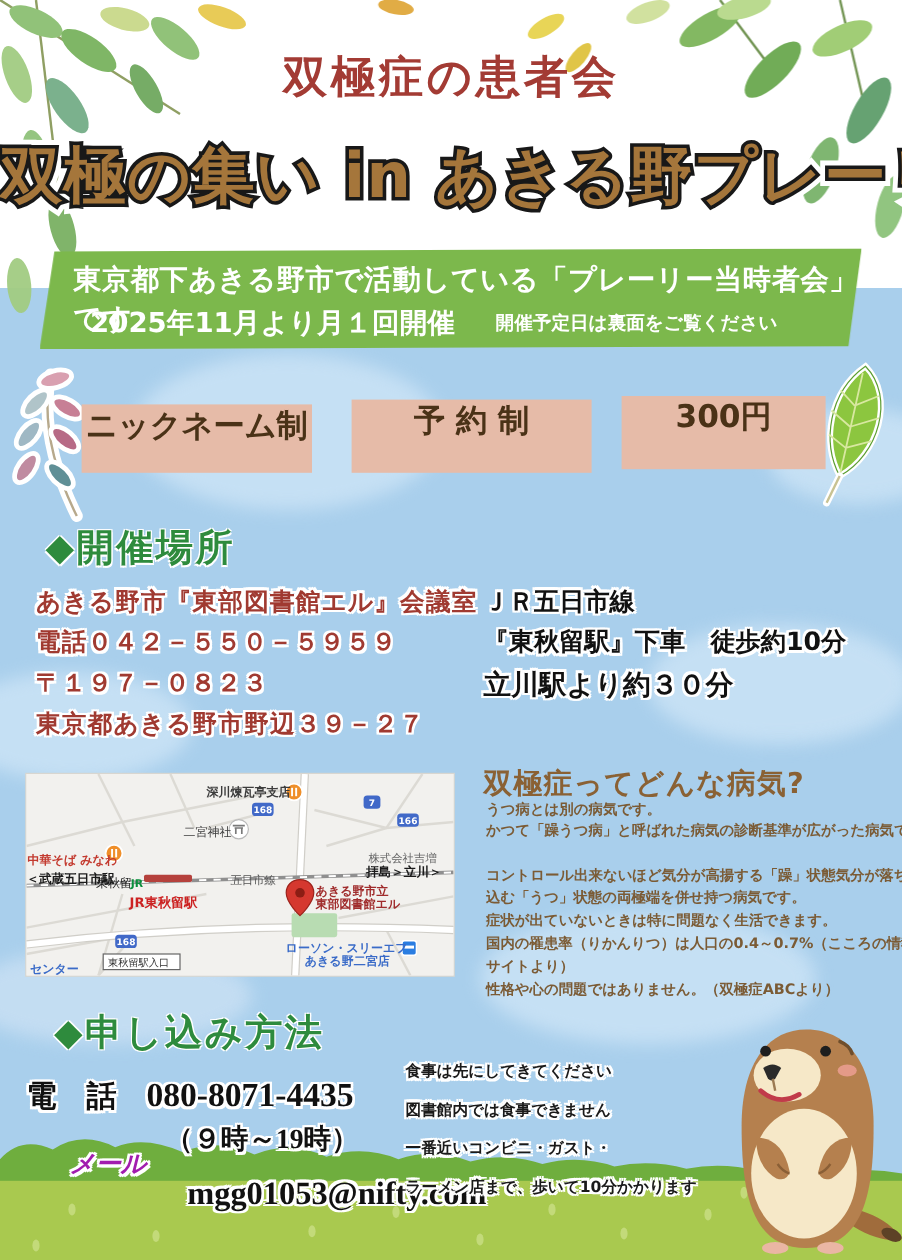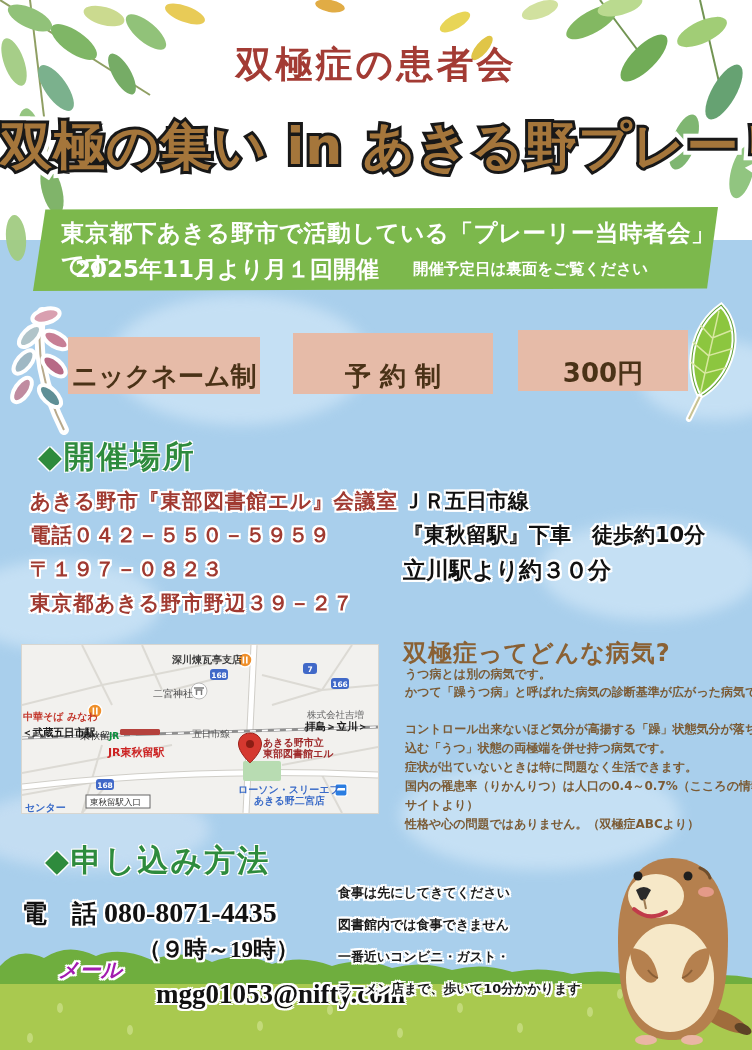--- a/index.html
+++ b/index.html
@@ -18,21 +18,21 @@
   .title-wrap{left:0;right:0;top:112px;text-align:center;font-size:52px;font-weight:bold;
               letter-spacing:1px;white-space:nowrap;}
   .title-back{position:absolute;left:0;right:0;top:0;color:#fff;-webkit-text-stroke:14px #ffffff;}
   .title-front{position:relative;color:#a5763b;-webkit-text-stroke:6px #181818;paint-order:stroke fill;}
   .banner{left:33px;top:207px;width:685px;height:84px;background:#7cb84c;
           clip-path:polygon(1.8% 3%,100% 0%,98.4% 97%,0% 100%);color:#fff;font-weight:bold;}
   .banner-l1{position:absolute;left:28px;top:10px;font-size:23.5px;letter-spacing:.5px;}
   .banner-l2{position:absolute;left:42px;top:47px;font-size:23px;}
   .banner-note{position:absolute;left:380px;top:52px;font-size:15.5px;}
   .badge{background:#e6bba8;color:#4a3217;font-weight:bold;text-align:center;
-         font-size:26px;display:flex;align-items:flex-end;justify-content:center;}
+         font-size:26px;display:flex;align-items:flex-start;justify-content:center;}
   .sec-head{font-weight:bold;color:#2e8b3d;font-size:31px;letter-spacing:2px;}
   .sec-head.ow1{text-shadow:-1px -1px 0 #fff,1px 1px 0 #fff,1px -1px 0 #fff,-1px 1px 0 #fff;}
   .venue-line{left:30px;width:400px;font-size:20.5px;font-weight:bold;color:#a03a31;
               letter-spacing:1px;white-space:nowrap;}
   .access-line{left:403px;width:345px;font-size:21px;font-weight:bold;color:#111;white-space:nowrap;}
   .disease-head{left:403px;top:637px;font-size:24px;font-weight:bold;color:#8a6134;letter-spacing:1px;}
   .disease-line{left:405px;width:340px;font-size:12px;font-weight:bold;color:#7b5b35;white-space:nowrap;}
   .apply-phone{left:22px;top:897px;font-size:28px;font-weight:bold;color:#111;
                font-family:"Liberation Serif","DejaVu Serif",serif;white-space:nowrap;}
   .apply-hours{left:138px;top:934px;font-size:23px;font-weight:bold;color:#111;
@@ -262,21 +262,21 @@
   <div class="abs disease-line" style="top:721px;">コントロール出来ないほど気分が高揚する「躁」状態気分が落ち</div>
   <div class="abs disease-line" style="top:740px;">込む「うつ」状態の両極端を併せ持つ病気です。</div>
   <div class="abs disease-line" style="top:759px;">症状が出ていないときは特に問題なく生活できます。</div>
   <div class="abs disease-line" style="top:778px;">国内の罹患率（りかんりつ）は人口の0.4～0.7%（こころの情報</div>
   <div class="abs disease-line" style="top:797px;">サイトより）</div>
   <div class="abs disease-line" style="top:816px;">性格や心の問題ではありません。（双極症ABCより）</div>
 
   <div class="abs sec-head ow1" style="left:45px;top:840px;">◆申し込み方法</div>
   <div class="abs apply-phone ow">
     <span style="font-family:'DejaVu Sans','Liberation Sans',sans-serif;font-size:25px;">電　話</span>
-    <span style="margin-left:0;">080-8071-4435</span>
+    <span style="margin-left:18px;">080-8071-4435</span>
   </div>
   <div class="abs apply-hours ow">（９時～19時）</div>
   <div class="abs mail-label ow">メール</div>
   <div class="abs mail-addr ow">mgg01053@nifty.com</div>
 
   <div class="abs food-line ow" style="top:884px;">食事は先にしてきてください</div>
   <div class="abs food-line ow" style="top:916px;">図書館内では食事できません</div>
   <div class="abs food-line ow" style="top:948px;">一番近いコンビニ・ガスト・</div>
   <div class="abs food-line ow" style="top:980px;">ラーメン店まで、歩いて10分かかります</div>
 

